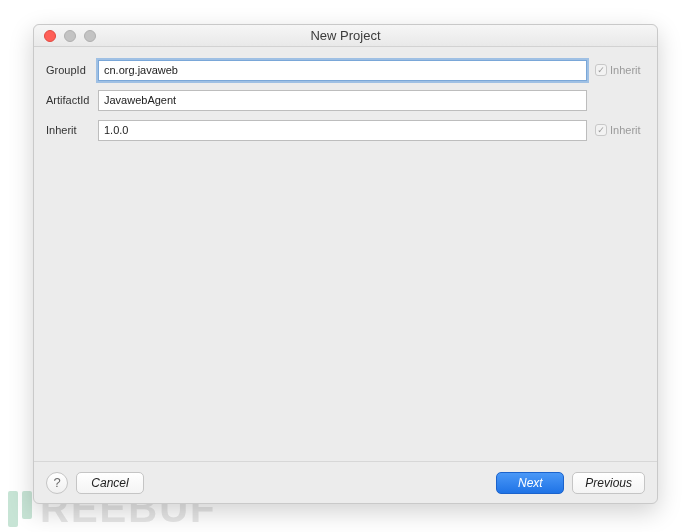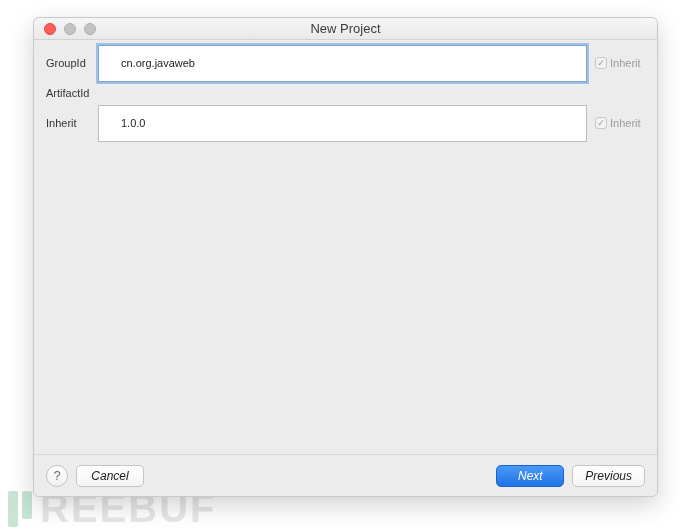--- a/index.html
+++ b/index.html
@@ -7,21 +7,21 @@
       font-family: -apple-system, "Helvetica Neue", Arial, sans-serif;
       background: #fff;
       width: 690px;
       height: 532px;
       position: relative;
       overflow: hidden;
     }
     .window {
       position: absolute;
       left: 33px;
-      top: 17px;
+      top: 24px;
       width: 625px;
       height: 480px;
       background: #ececec;
       border: 1px solid #c9c9c9;
       border-radius: 6px;
       box-shadow: 0 8px 24px rgba(0,0,0,0.18);
       display: flex;
       flex-direction: column;
     }
     .titlebar {
@@ -62,26 +62,26 @@
       height: 26px;
       margin-bottom: 4px;
     }
     .form-label {
       width: 52px;
       font-size: 11px;
       color: #333;
     }
     .form-input {
       flex: 1;
-      height: 37px;
+      height: 21px;
       border: 1px solid #bdbdbd;
       background: #fff;
       font-size: 11px;
       color: #222;
-      padding: 0 22px;
+      padding: 0 5px;
       border-radius: 0;
       outline: none;
     }
     .form-input.focused {
       border: 1px solid #7aa7d8;
       box-shadow: 0 0 0 2px rgba(96,157,222,0.55);
     }
     .inherit-cell {
       width: 58px;
       display: flex;
@@ -199,20 +199,21 @@
       <div class="form-label">GroupId</div>
       <input class="form-input focused" type="text" value="cn.org.javaweb" style="">
       <div class="inherit-cell">
         <span class="chk">✓</span>
         <span>Inherit</span>
       </div>
     </div>
 
     <div class="form-row">
       <div class="form-label">ArtifactId</div>
+      <input class="form-input" type="text" value="JavawebAgent" style="">
       <div class="inherit-cell"></div>
     </div>
 
     <div class="form-row">
       <div class="form-label">Inherit</div>
       <input class="form-input" type="text" value="1.0.0" style="">
       <div class="inherit-cell">
         <span class="chk">✓</span>
         <span>Inherit</span>
       </div>

